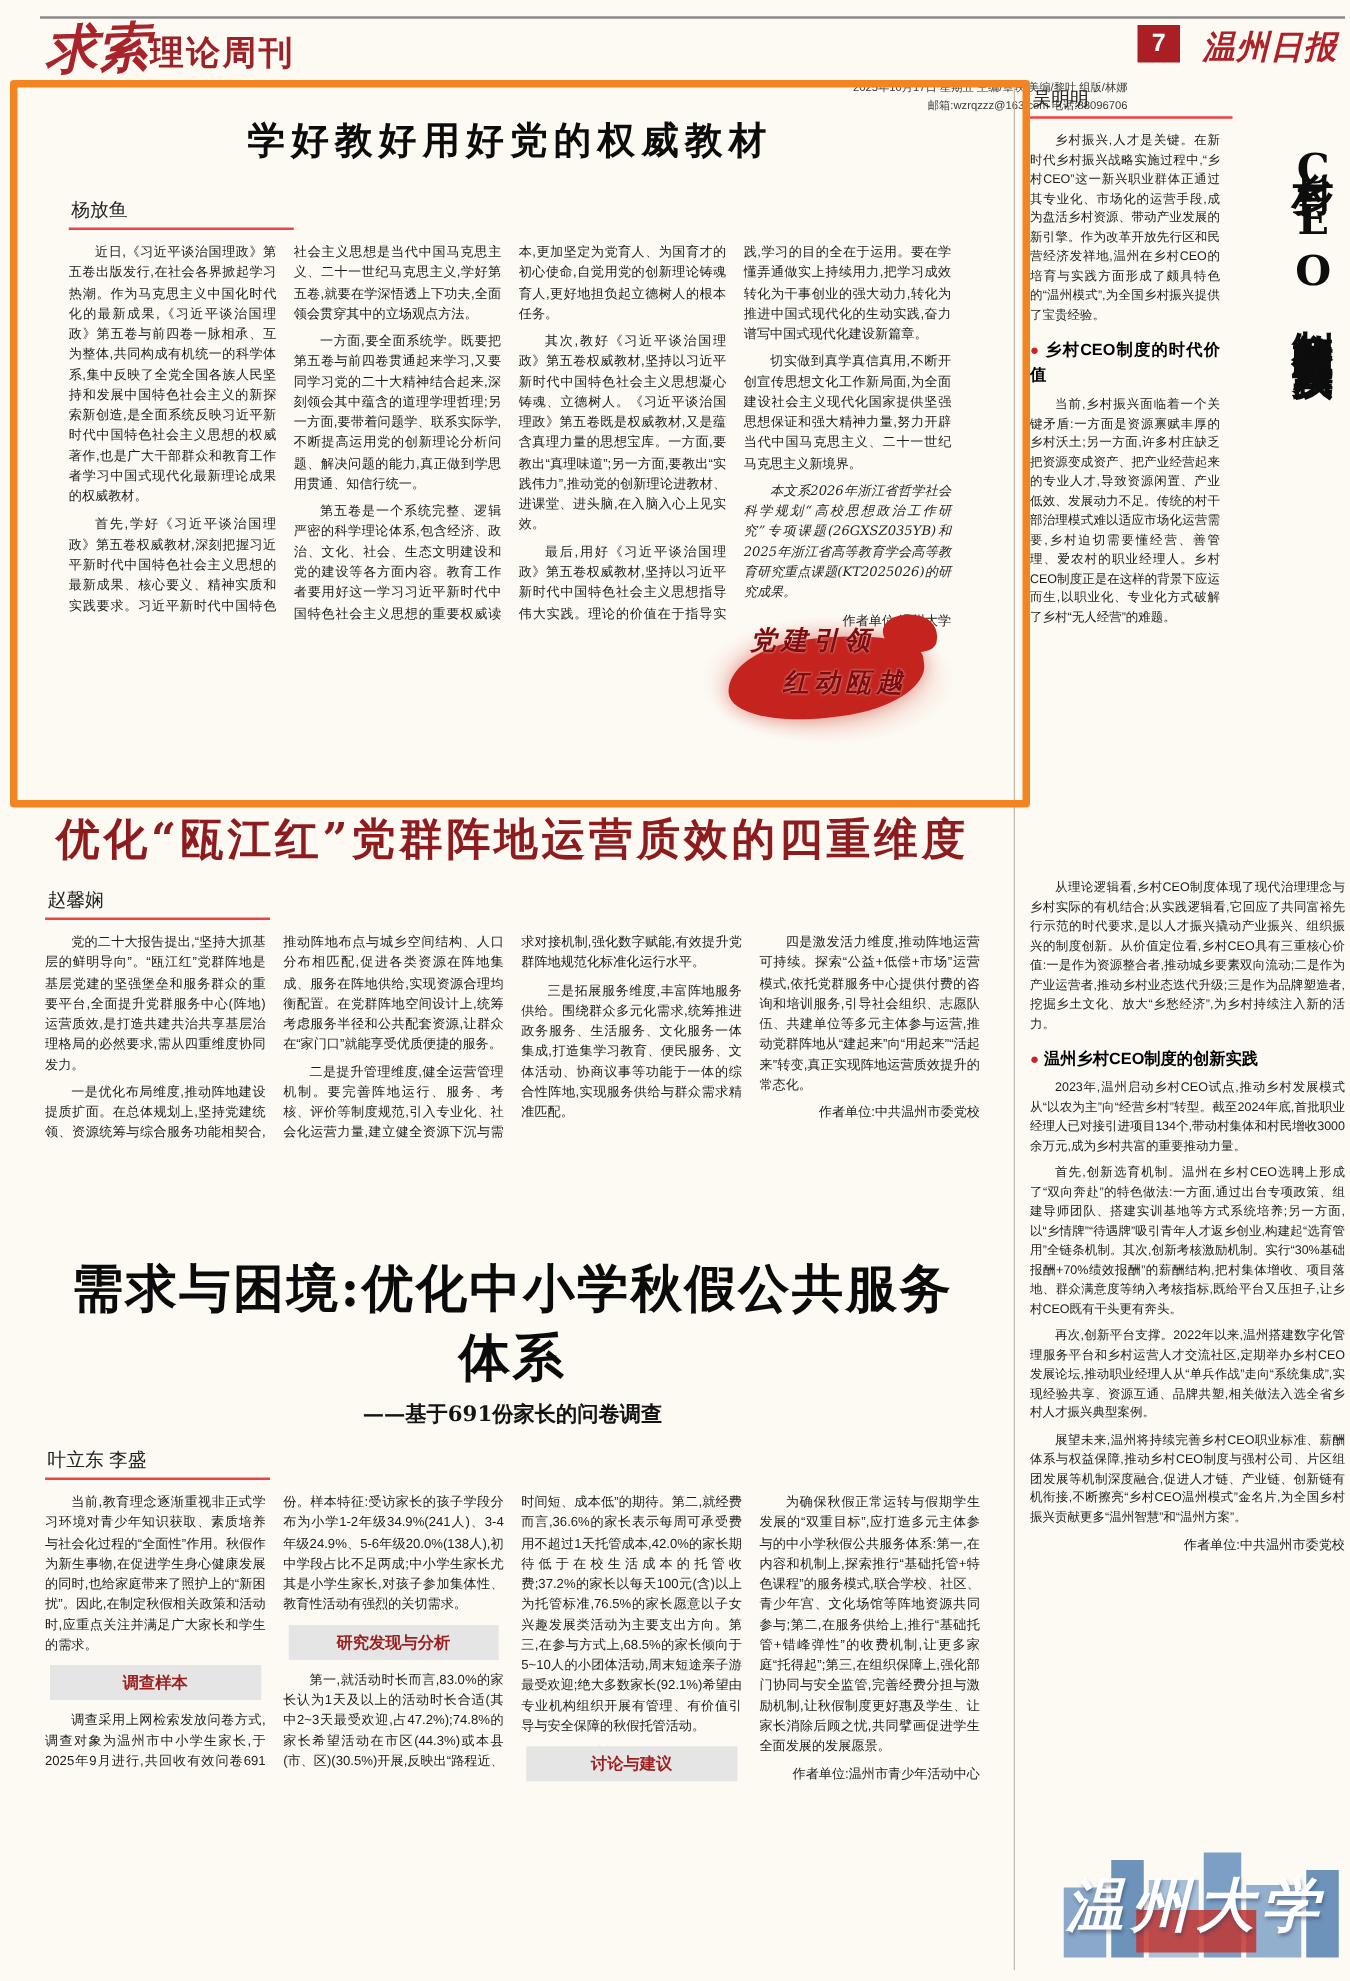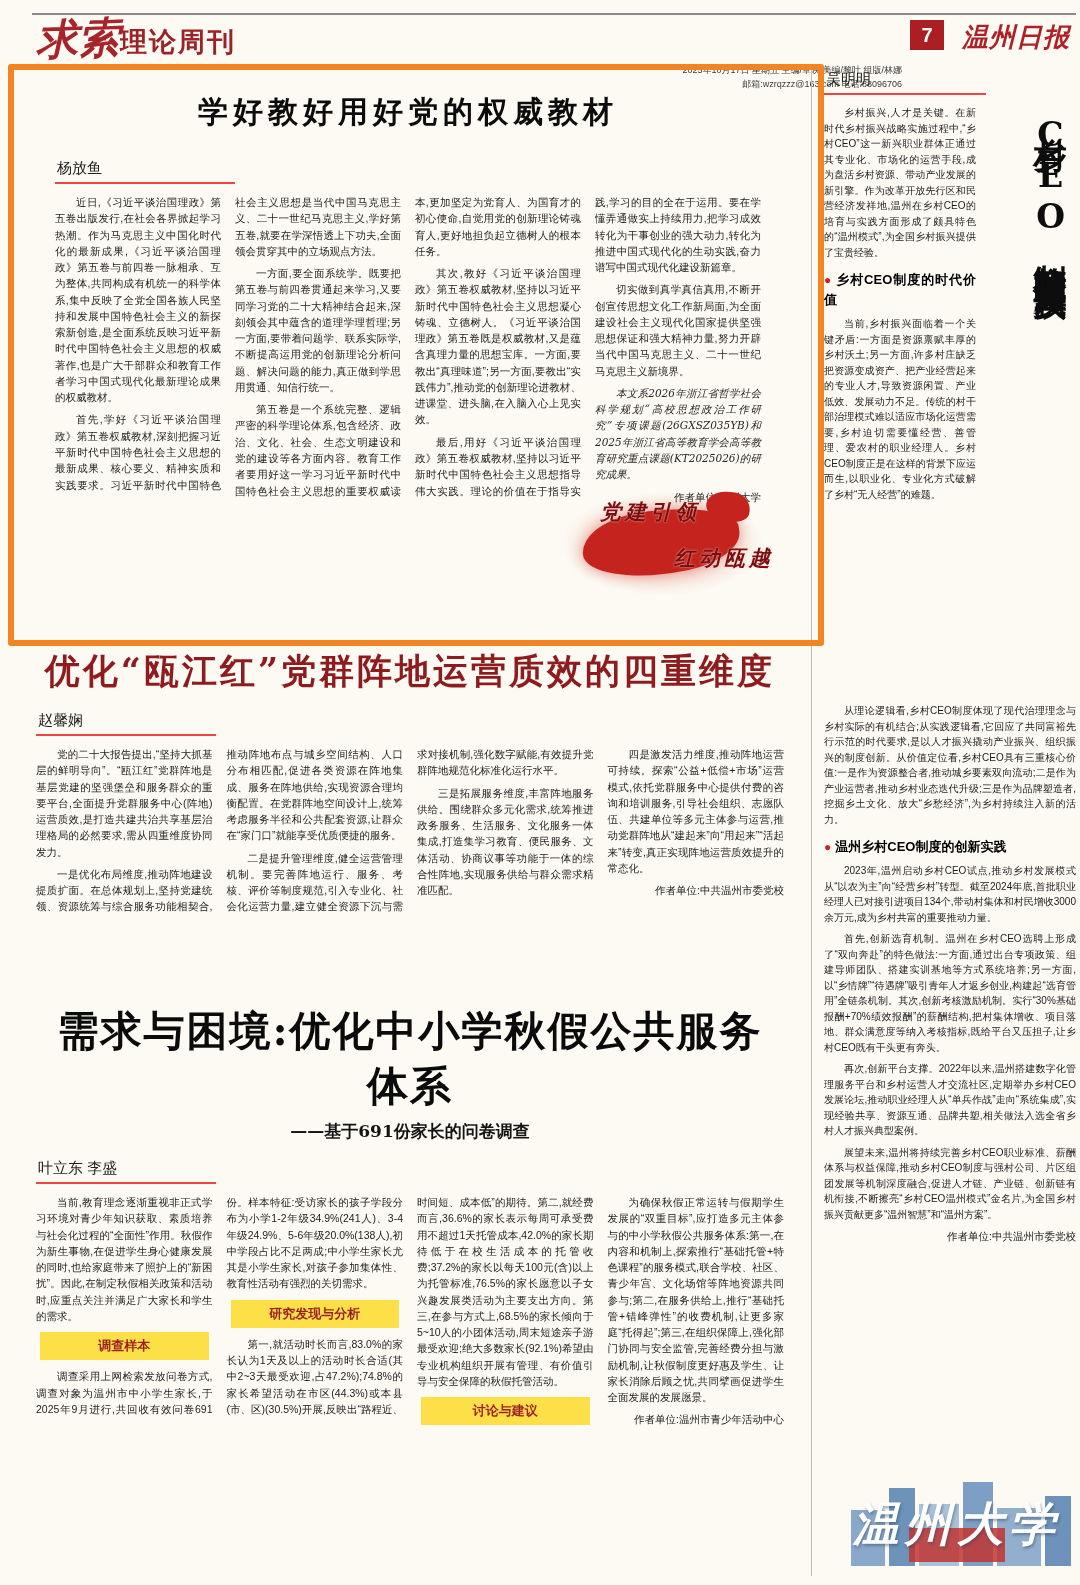--- a/index.html
+++ b/index.html
@@ -36,34 +36,34 @@
   .main-body{column-count:4;height:428px;}
   .stamp{position:absolute;right:-4px;bottom:26px;width:205px;height:104px;z-index:10;}
   .stamp-halo{position:absolute;inset:0;background:radial-gradient(ellipse at center,rgba(226,122,108,0.55),rgba(226,122,108,0) 70%);}
   .stamp-blob{position:absolute;left:22px;top:18px;width:158px;height:64px;background:#c4231e;
     border-radius:46% 62% 50% 55%/62% 45% 58% 50%;transform:rotate(-7deg);box-shadow:0 0 14px rgba(200,40,30,.45);}
   .stamp-blob:after{content:"";position:absolute;right:-14px;top:-10px;width:44px;height:30px;background:#c4231e;
     border-radius:60% 40% 55% 45%/55% 60% 40% 50%;transform:rotate(18deg);}
   .stamp-text{position:absolute;font-family:"DejaVu Serif",serif;font-weight:bold;font-style:italic;
     color:#7e0d10;letter-spacing:4px;text-shadow:0 0 2px rgba(255,225,215,.85);font-size:21px;white-space:nowrap;}
   .stamp-l1{left:40px;top:6px;}
-  .stamp-l2{left:66px;top:52px;margin-left:48px;}
+  .stamp-l2{left:66px;top:40px;}
   
   .middle-article{position:absolute;left:36px;top:642px;width:748px;}
   .middle-headline{text-align:center;font-family:"DejaVu Serif",serif;font-weight:bold;
     font-size:35px;letter-spacing:3px;color:#8e1b1e;margin:6px 0 16px 0;}
   .middle-body{column-count:4;height:252px;}
   
   .bottom-article{position:absolute;left:36px;top:1002px;width:748px;}
   .bottom-headline{text-align:center;font-family:"DejaVu Serif",serif;font-weight:bold;
     font-size:41px;letter-spacing:2px;color:#0b0b0b;margin:2px 0 6px 0;}
   .bottom-subtitle{text-align:center;font-family:"DejaVu Serif",serif;font-weight:bold;
     font-size:17px;color:#141414;margin:0 0 16px 0;}
   .bottom-body{column-count:4;height:438px;}
-  .sec-box{background:#fde047;color:#9c1f1f;font-weight:bold;text-align:center;
+  .sec-box{background:#e5e5e5;color:#9c1f1f;font-weight:bold;text-align:center;
     font-size:13px;padding:4px 0;margin:8px 4px 8px 4px;break-inside:avoid;}
   
   .sidebar{position:absolute;left:824px;top:70px;width:252px;}
   .sidebar .byline{width:160px;}
   .sidebar-row{display:flex;min-height:588px;}
   .sidebar-textcol{width:152px;flex:0 0 152px;text-align:justify;font-size:10px;line-height:1.55;}
   .sidebar-textcol p{margin:0 0 6px 0;text-indent:2em;}
   .vertical-headline{margin-left:auto;writing-mode:vertical-rl;text-orientation:upright;
     font-family:"DejaVu Serif",serif;font-weight:900;font-size:33px;letter-spacing:2px;
     color:#0d0d0d;line-height:1.6;padding-top:6px;}

